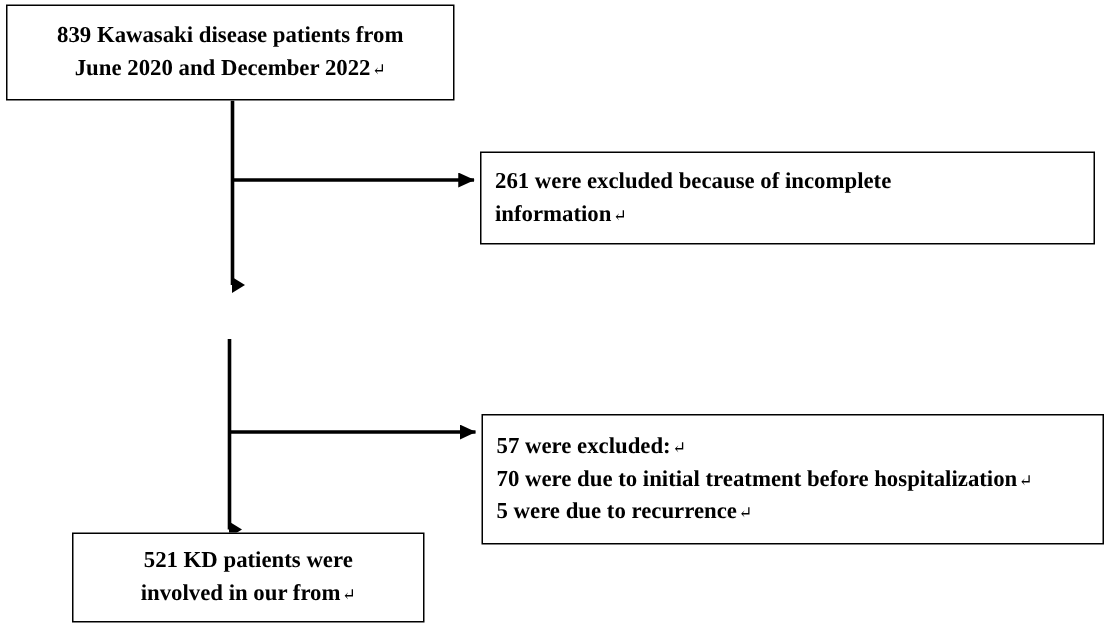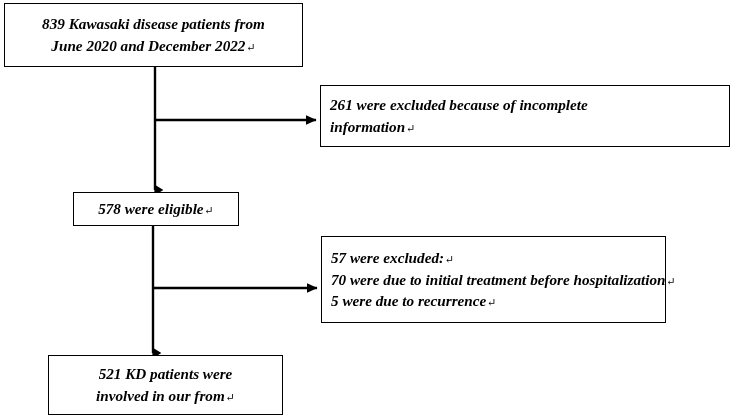--- a/index.html
+++ b/index.html
@@ -22,34 +22,34 @@
     background: #ffffff;
     display: flex;
     flex-direction: column;
     justify-content: center;
     color: #000000;
     font-weight: bold;
     font-size: 15.2px;
     line-height: 1.42;
   }
   .node.center { align-items: center; text-align: center; }
-  .node.left   { align-items: flex-start; text-align: left; padding-left: 9px; }
-  .node .line { display: block; white-space: nowrap; font-style: italic; }
+  .node.left   { align-items: flex-start; text-align: left; padding-left: 9px; margin-top: 16px; }
+  .node .line { display: block; white-space: nowrap; }
   .cr {
     font-weight: normal;
     font-size: 11px;
     vertical-align: baseline;
     padding-left: 1px;
   }
 
   
   #box-enrolled   { left: 4px;   top: 3px;   width: 299px; height: 64px; }
   #box-excluded-1 { left: 320px; top: 85px;  width: 410px; height: 62px; }
   #box-eligible   { left: 73px;  top: 192px; width: 166px; height: 34px; }
-  #box-excluded-2 { left: 321px; top: 236px; width: 345px; height: 87px; }
+  #box-excluded-2 { left: 321px; top: 260px; width: 415px; height: 87px; }
   #box-final      { left: 48px;  top: 355px; width: 235px; height: 60px; }
 
   svg.connectors {
     position: absolute;
     left: 0; top: 0;
     width: 744px;
     height: 418px;
     pointer-events: none;
   }
 </style>
@@ -80,23 +80,20 @@
   <div class="node center" id="box-enrolled">
     <span class="line">839 Kawasaki disease patients from</span>
     <span class="line"><span>June 2020 and December 2022</span><span class="cr">↵</span></span>
   </div>
 
   <div class="node left" id="box-excluded-1">
     <span class="line">261 were excluded because of incomplete</span>
     <span class="line"><span>information</span><span class="cr">↵</span></span>
   </div>
 
-  <div class="node center" id="box-eligible">
-    <span class="line"><span>578 were eligible</span><span class="cr">↵</span></span>
-  </div>
 
   <div class="node left" id="box-excluded-2">
     <span class="line"><span>57 were excluded:</span><span class="cr">↵</span></span>
     <span class="line"><span>70 were due to initial treatment before hospitalization</span><span class="cr">↵</span></span>
     <span class="line"><span>5 were due to recurrence</span><span class="cr">↵</span></span>
   </div>
 
   <div class="node center" id="box-final">
     <span class="line">521 KD patients were</span>
     <span class="line"><span>involved in our from</span><span class="cr">↵</span></span>

